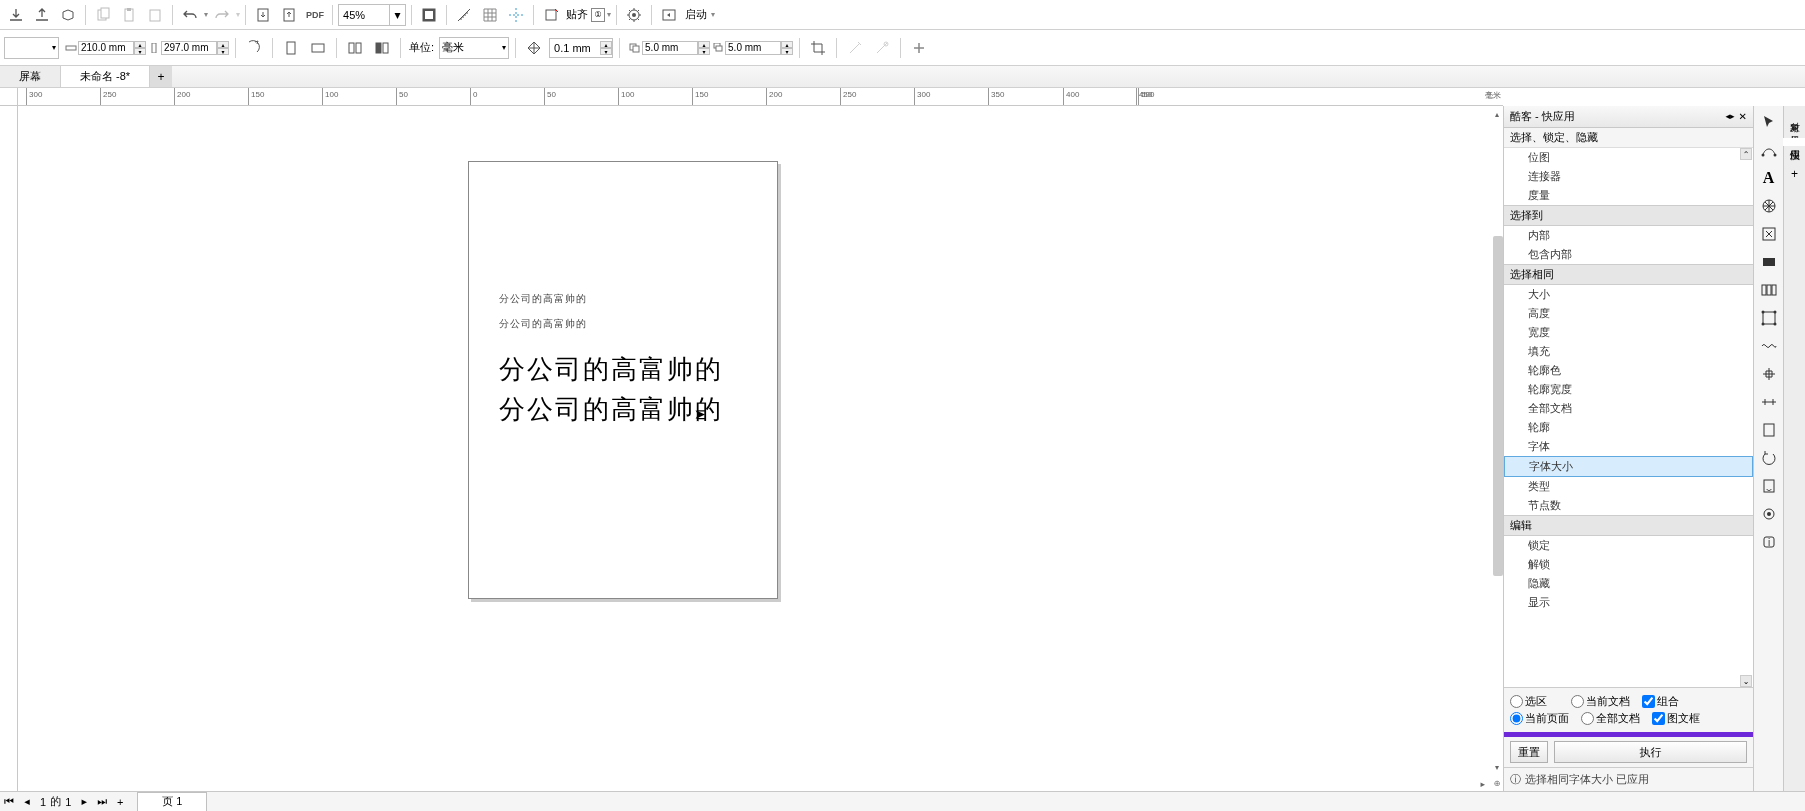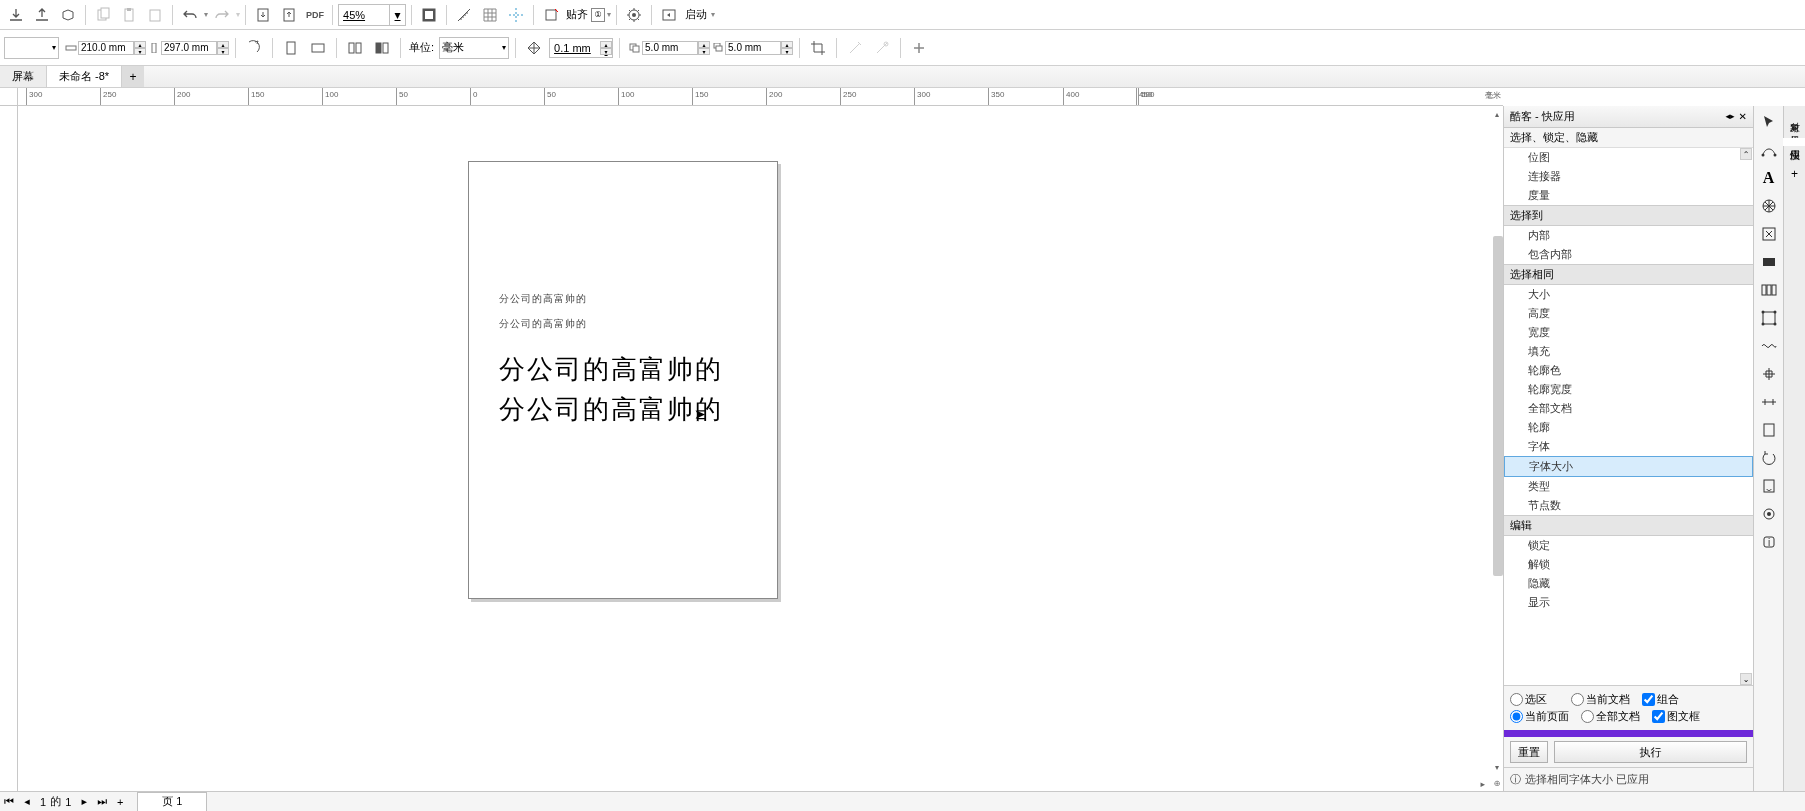--- a/index.html
+++ b/index.html
@@ -4,36 +4,36 @@
 <style>
 * { margin:0; padding:0; box-sizing:border-box; font-family:"Microsoft YaHei",Arial,sans-serif; }
 body { background:#fff; overflow:hidden; height:811px; width:1805px; font-size:12px; }
 
 
 .toolbar1{height:30px;border-bottom:1px solid #d0d0d0;display:flex;align-items:center;padding:0 4px;gap:2px;}
 .toolbar2{height:36px;border-bottom:1px solid #d0d0d0;display:flex;align-items:center;padding:0 4px;gap:3px;}
 .tbtn{width:24px;height:24px;display:flex;align-items:center;justify-content:center;cursor:pointer;border-radius:2px;}
 .sep{width:1px;height:20px;background:#d0d0d0;margin:0 3px;}
 
-.zoom-box{display:flex;align-items:center;border:1px solid #c0c0c0;height:22px;text-decoration:underline;}
+.zoom-box{display:flex;align-items:center;border:1px solid #c0c0c0;height:22px;}
 .zoom-box input{width:50px;border:none;padding:0 4px;font-size:11px;}
 .zoom-box .dd{width:16px;height:20px;border-left:1px solid #c0c0c0;display:flex;align-items:center;justify-content:center;}
 
 .dim-group{display:flex;flex-direction:row;gap:1px;margin-left:2px;}
 .dim-row{display:flex;align-items:center;height:16px;}
 .dim-icon{width:14px;height:14px;display:flex;align-items:center;justify-content:center;}
 .dim-row input{width:56px;border:1px solid #c0c0c0;font-size:10px;padding:0 2px;height:14px;}
 .spinners{display:flex;flex-direction:column;}
 .sp{width:12px;height:7px;border:1px solid #c0c0c0;font-size:6px;display:flex;align-items:center;justify-content:center;cursor:pointer;background:#f0f0f0;}
 
 .unit-label{font-size:11px;margin:0 2px;}
 .unit-select{border:1px solid #c0c0c0;height:22px;width:70px;font-size:11px;padding:0 2px;display:flex;align-items:center;justify-content:space-between;}
 
 .tabs-bar{height:22px;background:linear-gradient(#f8f8f8,#ededed);border-bottom:1px solid #d0d0d0;display:flex;align-items:stretch;}
-.tab{padding:0 12px;display:flex;align-items:center;font-size:11px;border-right:1px solid #d0d0d0;background:#fff;cursor:pointer;}
+.tab{padding:0 19px;display:flex;align-items:center;font-size:11px;border-right:1px solid #d0d0d0;background:#fff;cursor:pointer;}
 .tab.inactive{background:#ededed;}
 .tab-add{width:22px;display:flex;align-items:center;justify-content:center;cursor:pointer;}
 
 
 .main{display:flex;height:calc(811px - 30px - 36px - 22px - 20px - 18px);}
 
 
 .ruler-h{height:18px;background:#fff;border-bottom:1px solid #c8c8c8;position:relative;overflow:hidden;font-size:8px;color:#666;}
 .ruler-corner{width:18px;height:18px;border-right:1px solid #c8c8c8;border-bottom:1px solid #c8c8c8;float:left;}
 .ruler-tick{position:absolute;top:0;height:18px;border-left:1px solid #999;padding-left:2px;padding-top:2px;}
@@ -66,21 +66,21 @@
 .list-section{background:#e6e6e6;padding:2px 6px;font-size:11px;border-top:1px solid #ccc;border-bottom:1px solid #ccc;}
 .list-item{padding:2px 6px 2px 24px;font-size:11px;cursor:pointer;color:#333;}
 .list-item.selected{background:#d7ecfc;border:1px solid #5fa8e0;}
 .list-vscroll{position:absolute;right:0;top:0;width:14px;height:100%;}
 .list-arr{position:absolute;right:1px;width:12px;height:12px;font-size:8px;display:flex;align-items:center;justify-content:center;background:#e8e8e8;border:1px solid #ccc;}
 
 .panel-options{padding:4px 6px;font-size:11px;border-top:1px solid #ccc;}
 .opt-row{display:flex;align-items:center;gap:4px;margin:2px 0;}
 .opt-row label{display:flex;align-items:center;gap:2px;}
 
-.panel-buttons{display:flex;padding:4px 6px;gap:6px;border-top:7px solid #6d28d9;}
+.panel-buttons{display:flex;padding:4px 6px;gap:6px;border-top:5px solid #6d28d9;}
 .pbtn{border:1px solid #b0b0b0;background:linear-gradient(#fefefe,#e8e8e8);height:22px;display:flex;align-items:center;justify-content:center;font-size:11px;cursor:pointer;}
 .pbtn.small{width:38px;}
 .pbtn.big{flex:1;}
 
 .panel-status{padding:4px 6px;font-size:11px;border-top:1px solid #ccc;color:#444;display:flex;align-items:center;gap:4px;}
 
 
 .pagenav{height:20px;border-top:1px solid #c8c8c8;background:#f5f5f5;display:flex;align-items:center;font-size:11px;}
 .pn-btn{width:18px;height:18px;display:flex;align-items:center;justify-content:center;cursor:pointer;}
 .pn-tab{padding:0 24px;height:20px;display:flex;align-items:center;background:#fff;border:1px solid #c0c0c0;margin-left:8px;cursor:pointer;}

